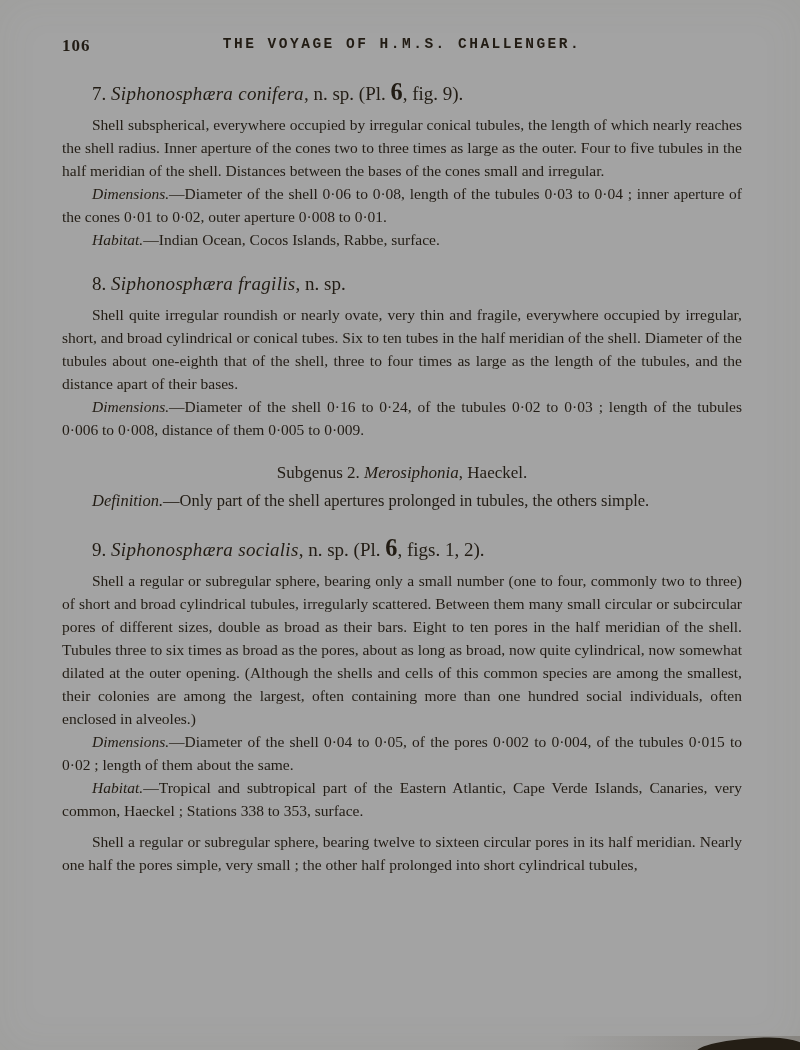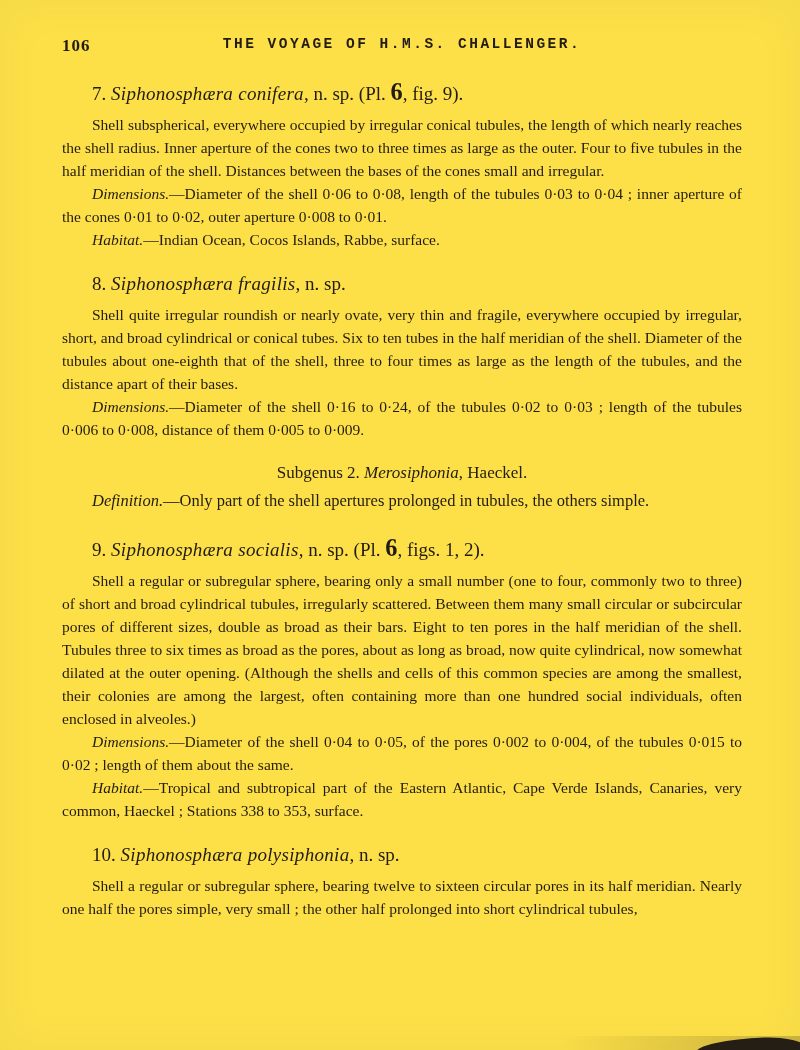--- a/index.html
+++ b/index.html
@@ -1,21 +1,21 @@
 <!DOCTYPE html>
 <html><head>
 <meta charset="utf-8">
 <style>
   html, body { margin: 0; padding: 0; background: #d8d5cf; }
   .page {
     position: relative;
     width: 800px;
     height: 1050px;
     margin: 0 auto;
-    background: #fde047;
+    background: #a3a3a3;
     color: #221c14;
     font-family: "Liberation Serif", "DejaVu Serif", serif;
     overflow: hidden;
     box-shadow: inset 0 0 40px rgba(120,110,90,0.08);
   }
   .content { padding: 36px 58px 0 62px; }
 
   .page-header {
     position: relative;
     height: 22px;
@@ -124,21 +124,20 @@
     <p class="definition indent"><i>Definition.</i><span>—Only part of the shell apertures prolonged in tubules, the others simple.</span></p>
 
     <h3 class="species-heading section-gap-lg"><span>9. </span><i>Siphonosphæra socialis</i><span>, n. sp. (Pl. </span><span class="plate-num">6</span><span>, figs. 1, 2).</span></h3>
 
     <p class="indent">Shell a regular or subregular sphere, bearing only a small number (one to four, commonly two to three) of short and broad cylindrical tubules, irregularly scattered.  Between them many small circular or subcircular pores of different sizes, double as broad as their bars.  Eight to ten pores in the half meridian of the shell.  Tubules three to six times as broad as the pores, about as long as broad, now quite cylindrical, now somewhat dilated at the outer opening.  (Although the shells and cells of this common species are among the smallest, their colonies are among the largest, often containing more than one hundred social individuals, often enclosed in alveoles.)</p>
 
     <p class="indent tight"><i>Dimensions.</i><span>—Diameter of the shell 0·04 to 0·05, of the pores 0·002 to 0·004, of the tubules 0·015 to 0·02 ; length of them about the same.</span></p>
 
     <p class="indent tight"><i>Habitat.</i><span>—Tropical and subtropical part of the Eastern Atlantic, Cape Verde Islands, Canaries, very common, Haeckel ; Stations 338 to 353, surface.</span></p>
 
-    <h3 class="species-heading section-gap-lg"><span>10. </span><i>Siphonosphæra polysiphonia</i><span>, n. sp.</span></h3>
 
     <p class="indent">Shell a regular or subregular sphere, bearing twelve to sixteen circular pores in its half meridian. Nearly one half the pores simple, very small ; the other half prolonged into short cylindrical tubules,</p>
 
   </div>
 
   <div class="edge-shade"></div>
   <div class="corner-mark"></div>
 </div>
 
 </body></html>

